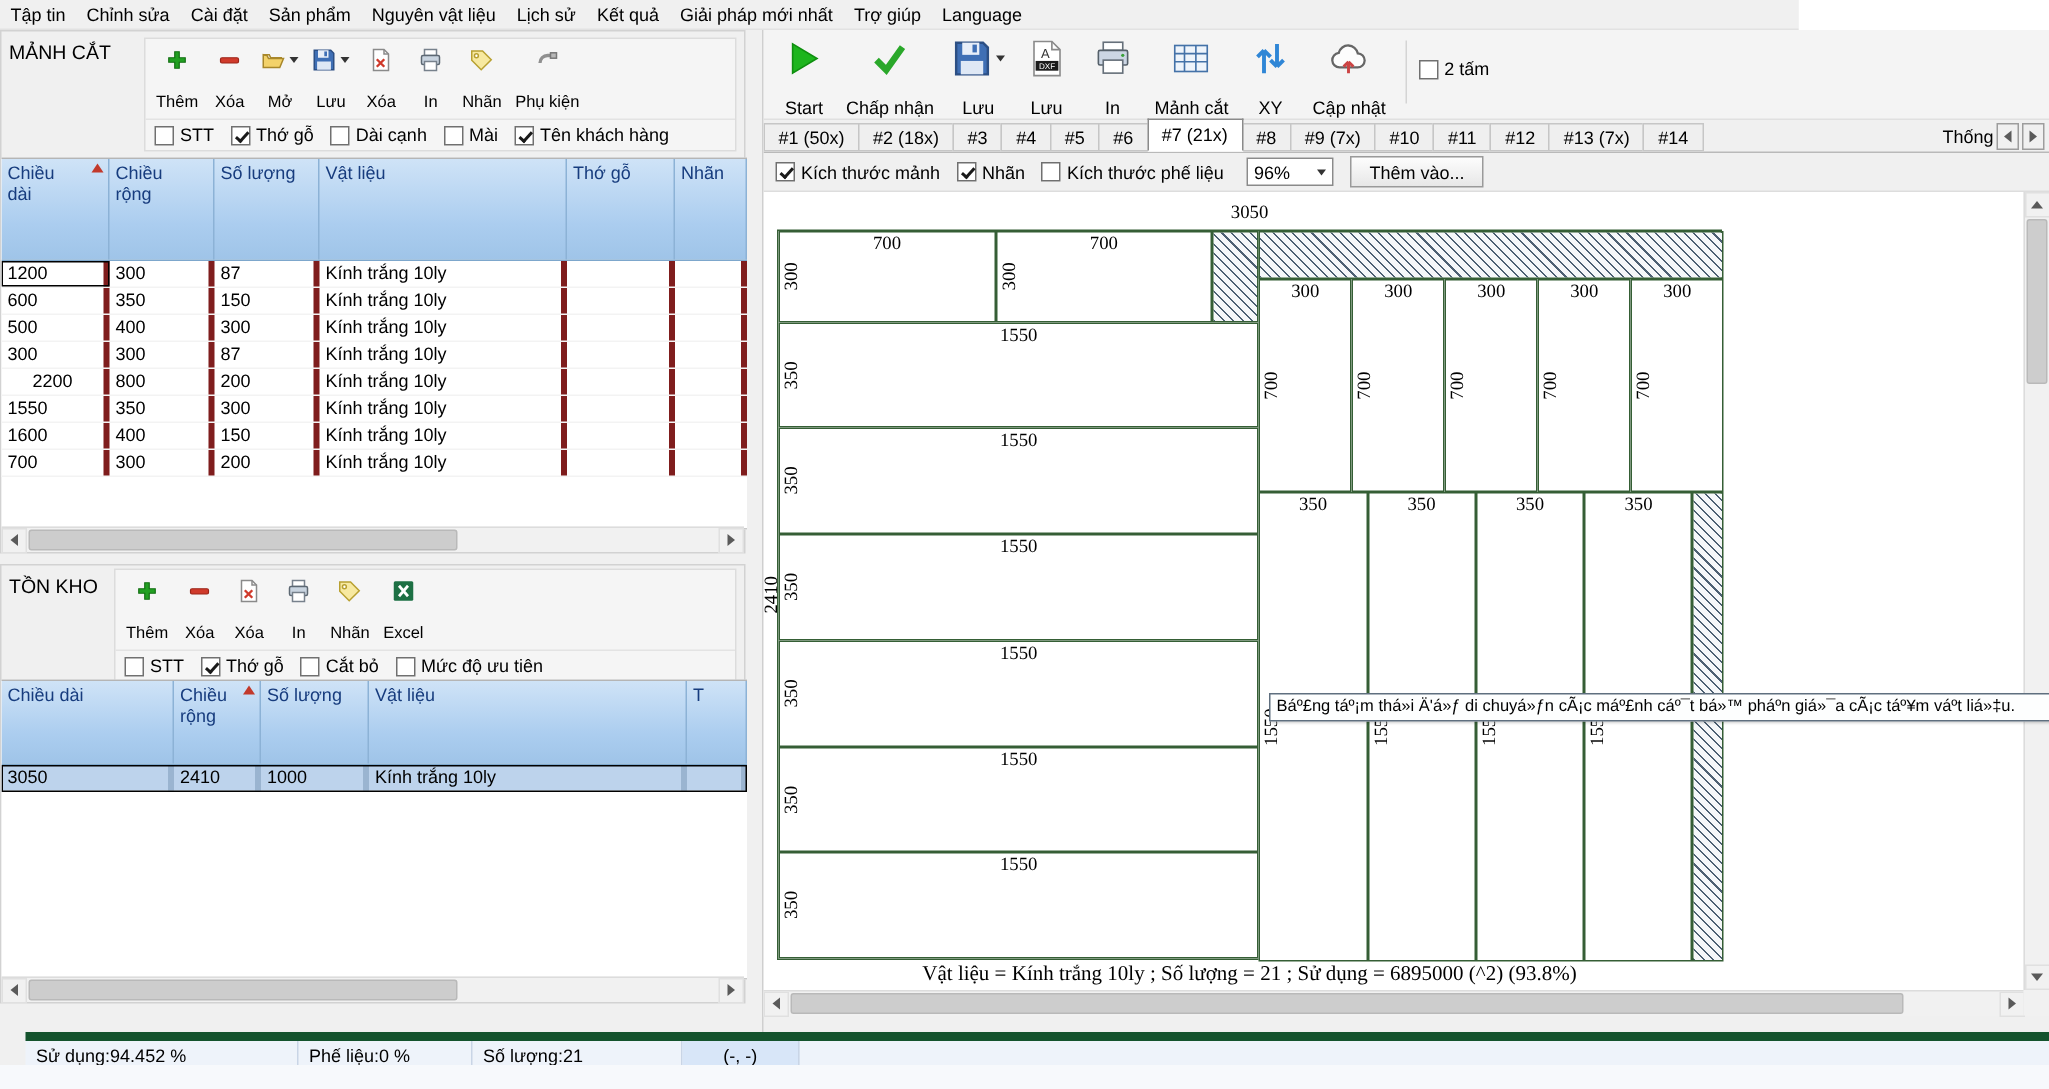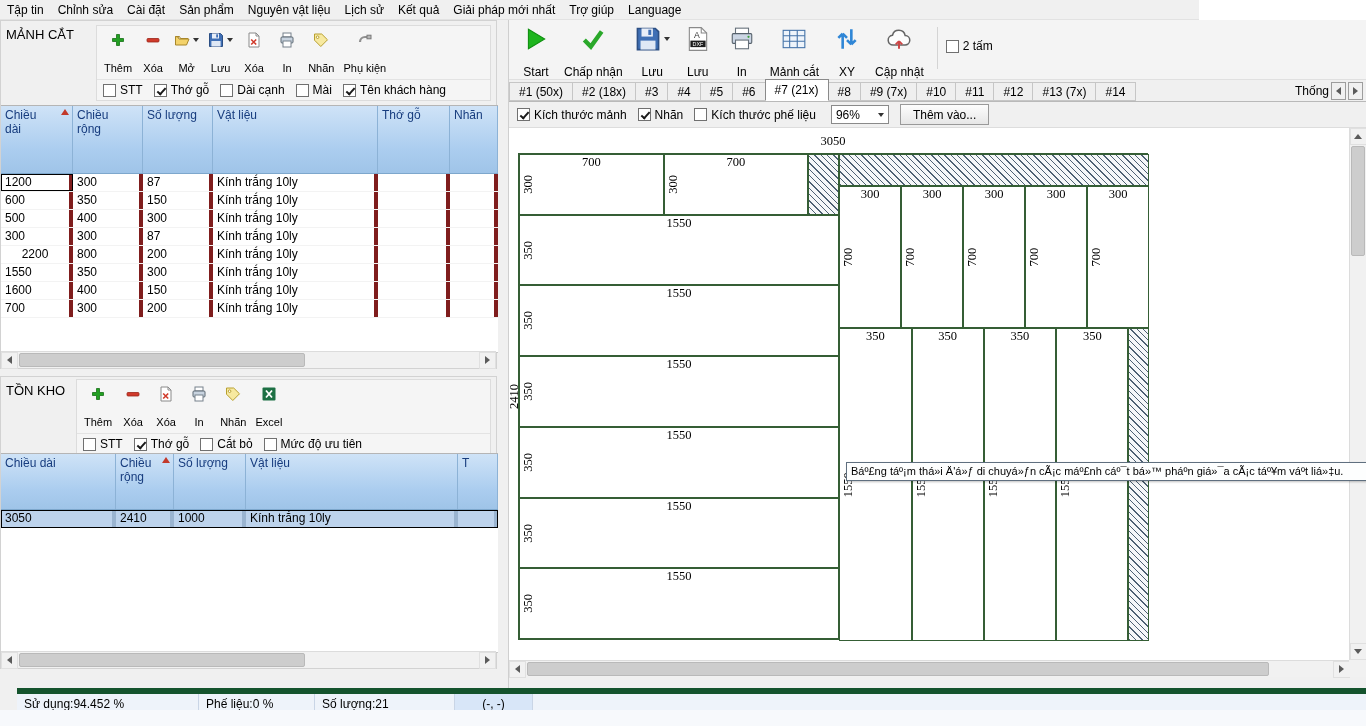--- a/index.html
+++ b/index.html
@@ -649,20 +649,21 @@
             </div>
             <div class="piece" style="left: 464.85px; top: 173.806px; width: 72.31px; height: 313.255px;">
               <div class="dim-w">350</div>
               <div class="dim-h">1550</div>
             </div>
             <div class="piece" style="left: 537.16px; top: 173.806px; width: 72.31px; height: 313.255px;">
               <div class="dim-w">350</div>
               <div class="dim-h">1550</div>
             </div>
           </div>
+        <div class="caption">Vật liệu = Kính trắng 10ly ; Số lượng = 21 ; Sử dụng = 6895000 (^2) (93.8%)</div>
       </div>
 
       <div class="tooltip">Báº£ng táº¡m thá»i Ä'á»ƒ di chuyá»ƒn cÃ¡c máº£nh cáº¯t bá»™ pháº­n giá»¯a cÃ¡c táº¥m váº­t liá»‡u.</div>
 
       <div class="hscroll hscroll-bottom">
         <span class="sb-btn">
             <span class="arr a-left"></span>
           </span>
         <span class="sb-track">
             <span class="sb-thumb" style="left:1px;width:92%"></span>

